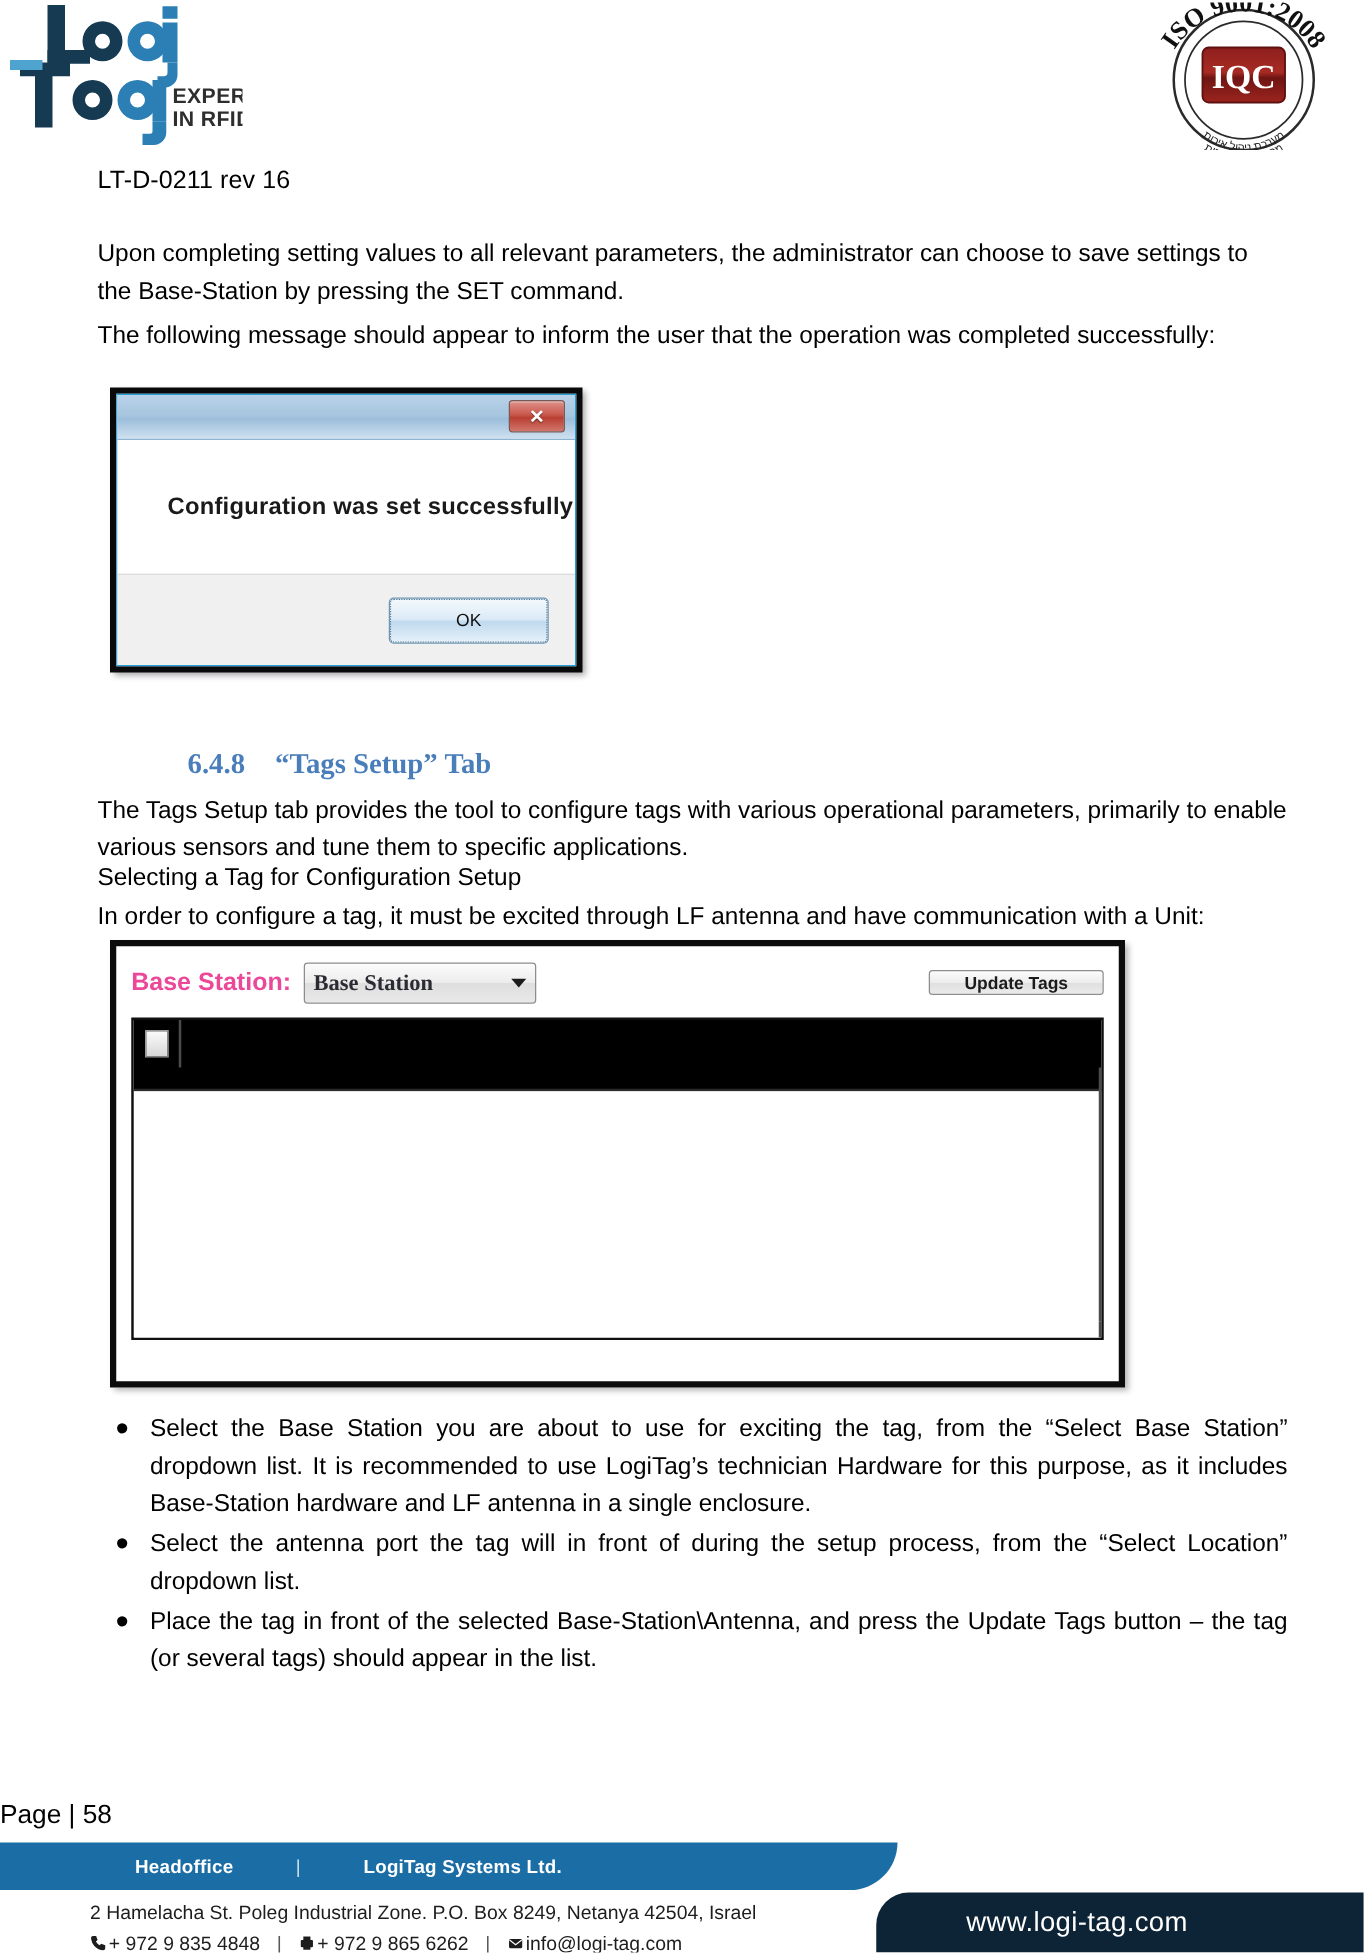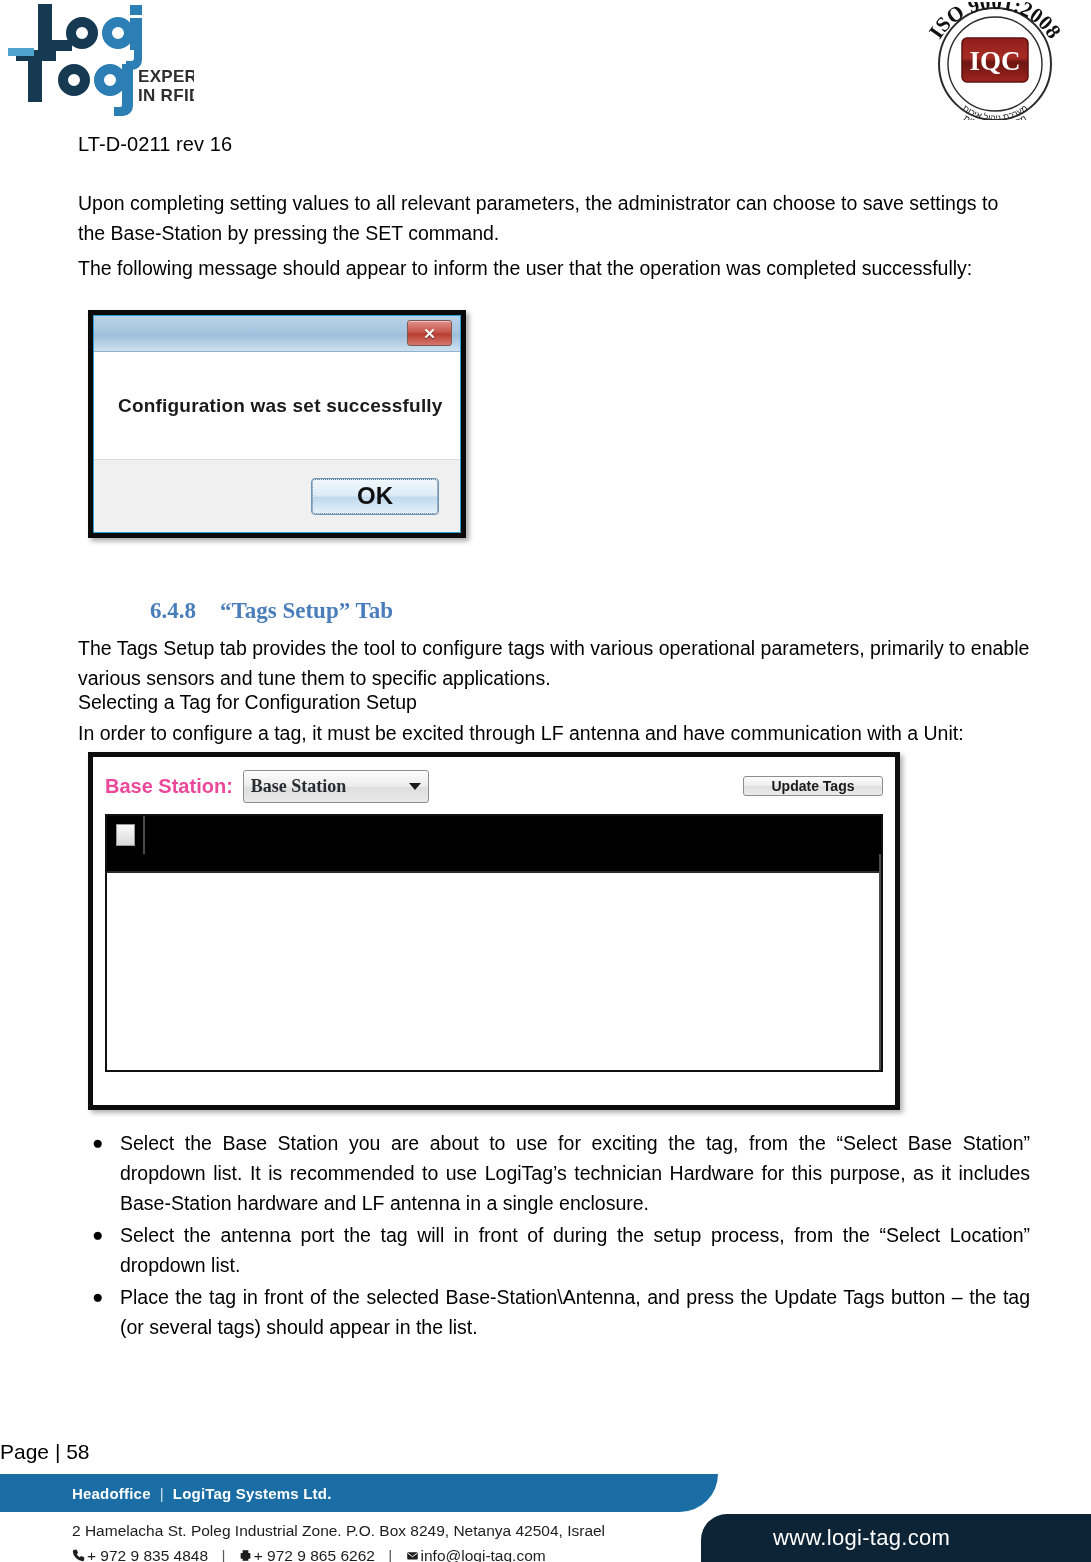--- a/index.html
+++ b/index.html
@@ -115,21 +115,21 @@
     font-weight: bold;
     line-height: 1;
     text-shadow: 0 1px 1px rgba(0,0,0,0.55);
     font-family: "Liberation Sans", sans-serif;
   }
   .dlg-body {
     flex: 1 1 auto;
     background: #ffffff;
     display: flex;
     align-items: center;
-    padding-left: 24px;
+    padding-left: 40px;
   }
   .dlg-message {
     font-size: 19px;
     font-weight: bold;
     color: #1a1a1a;
     font-family: "Liberation Sans", sans-serif;
     letter-spacing: 0.2px;
   }
   .dlg-footer {
     flex: 0 0 auto;
@@ -144,22 +144,22 @@
   .dlg-ok {
     width: 124px;
     height: 33px;
     border: 1px dotted #5a7a96;
     outline: 1px solid #6f96b4;
     border-radius: 3px;
     background: linear-gradient(to bottom, #f2f8fc 0%, #dbeaf6 48%, #bfd9ee 52%, #e4f0f9 100%);
     display: flex;
     align-items: center;
     justify-content: center;
-    font-size: 24px;
-    font-weight: bold;
+    font-size: 14px;
+    font-weight: normal;
     color: #101010;
     font-family: "Liberation Sans", sans-serif;
   }
 
   
   .section-heading {
     position: absolute;
     left: 150px;
     top: 598px;
     font-family: "Liberation Serif", serif;
@@ -346,22 +346,23 @@
     position: absolute;
     left: 0;
     top: 0;
     width: 718px;
     height: 38px;
     background: #1b6ea5;
     border-top-right-radius: 0;
     border-bottom-right-radius: 38px;
     display: flex;
     align-items: center;
-    padding-left: 72px;
-    box-sizing: border-box;
+    padding-left: 108px;
+    box-sizing: border-box;
+    gap: 41px;
   }
   .footer-band .fb-text {
     color: #ffffff;
     font-size: 15px;
     font-weight: bold;
     font-family: "Liberation Sans", sans-serif;
     letter-spacing: 0.2px;
   }
   .footer-band .fb-sep {
     color: #cfe3f0;

